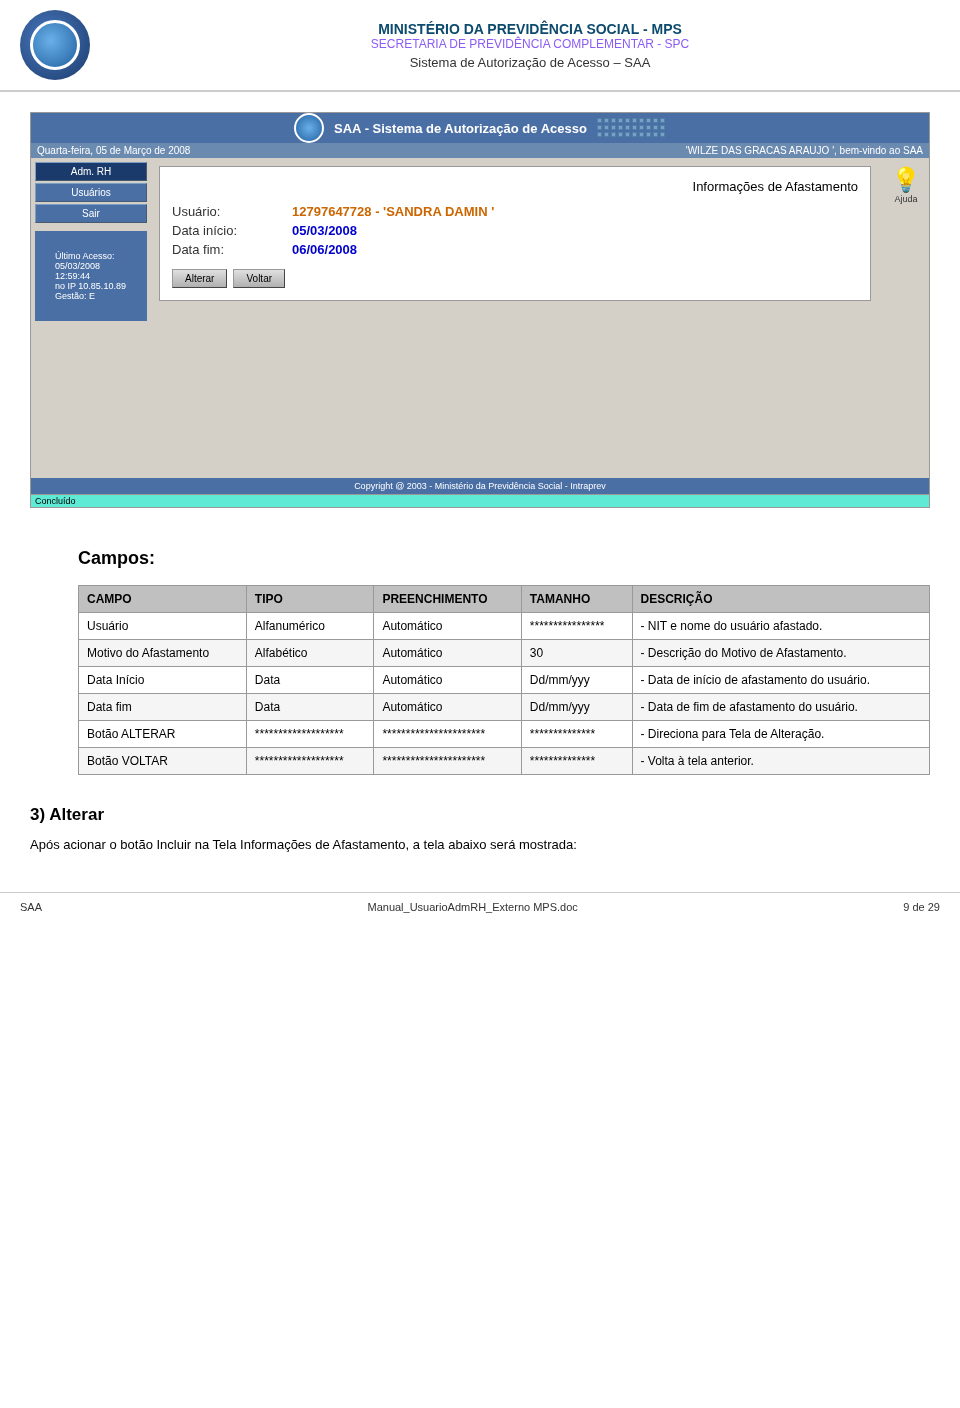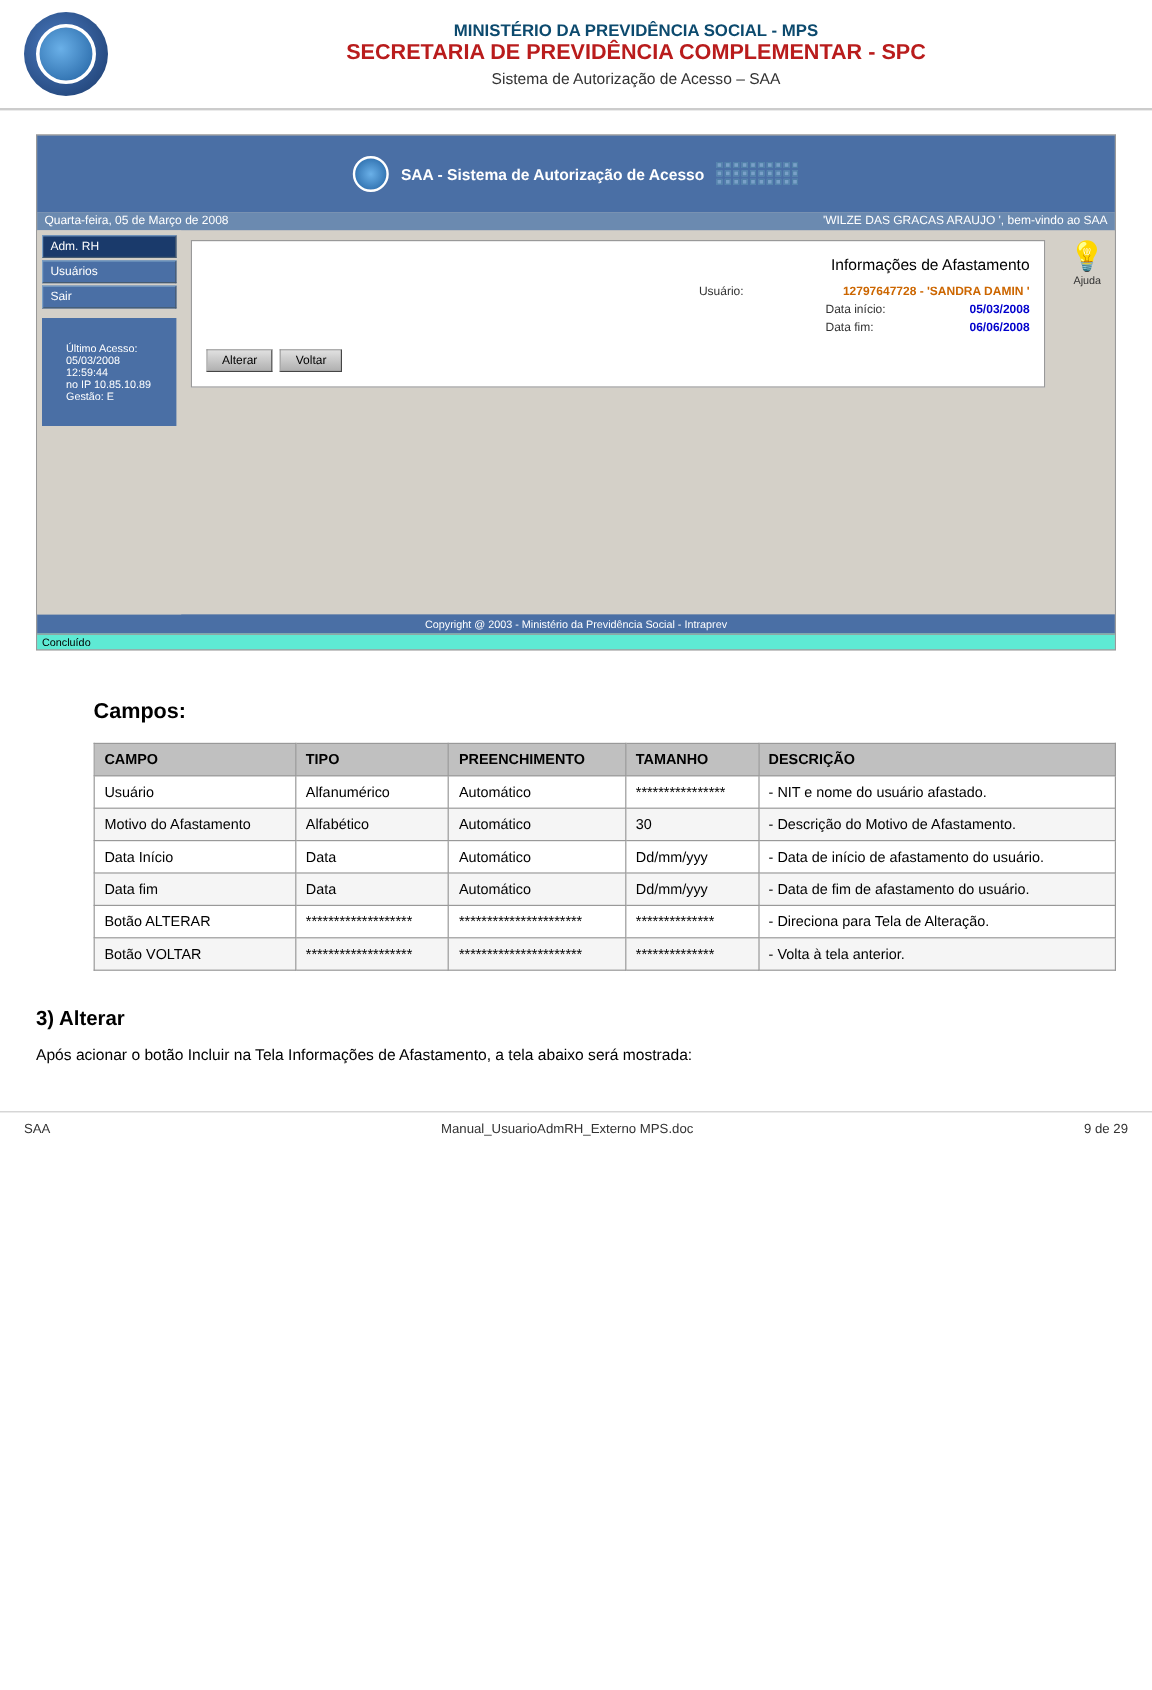--- a/index.html
+++ b/index.html
@@ -43,41 +43,41 @@
     .header-text {
       flex: 1;
       text-align: center;
     }
     .header-text .title1 {
       font-size: 14px;
       font-weight: bold;
       color: #0c4a6e;
     }
     .header-text .title2 {
-      font-size: 18px;
-      font-weight: bold;
-      color: #b91c1c;
+      font-size: 12px;
+      font-weight: normal;
+      color: #8b5cf6;
     }
     .header-text .subtitle {
       font-size: 13px;
       color: #333;
       margin-top: 4px;
     }
 
     
     .screenshot-container {
       margin: 20px 30px;
       border: 1px solid #999;
       background: #c0c0c0;
     }
     .saa-header {
       background: #4a6fa5;
       color: #fff;
       text-align: center;
-      padding: 17px;
+      padding: 0;
       font-weight: bold;
       font-size: 13px;
       display: flex;
       align-items: center;
       justify-content: center;
       gap: 10px;
     }
     .saa-header-logo {
       width: 30px;
       height: 30px;
@@ -106,20 +106,21 @@
       flex-shrink: 0;
     }
     .saa-menu-btn {
       background: #4a6fa5;
       color: #fff;
       padding: 3px 6px;
       margin-bottom: 2px;
       font-size: 10px;
       cursor: pointer;
       border: 1px outset #7a9fc5;
+      text-align: center;
     }
     .saa-menu-btn.active {
       background: #1a3a6b;
     }
     .saa-last-access {
       margin-top: 8px;
       background: #4a6fa5;
       color: #fff;
       padding: 20px;
       font-size: 9px;
@@ -137,22 +138,21 @@
     }
     .saa-content-title {
       font-size: 13px;
       font-weight: normal;
       margin-bottom: 10px;
       text-align: right;
     }
     .saa-field-row {
       display: flex;
       margin-bottom: 4px;
-      font-size: 10px;
-      justify-content: flex-end;
+      font-size: 13px;
     }
     .saa-field-label {
       width: 120px;
       color: #333;
     }
     .saa-field-value {
       color: #cc6600;
       font-weight: bold;
     }
     .saa-field-value.blue {

